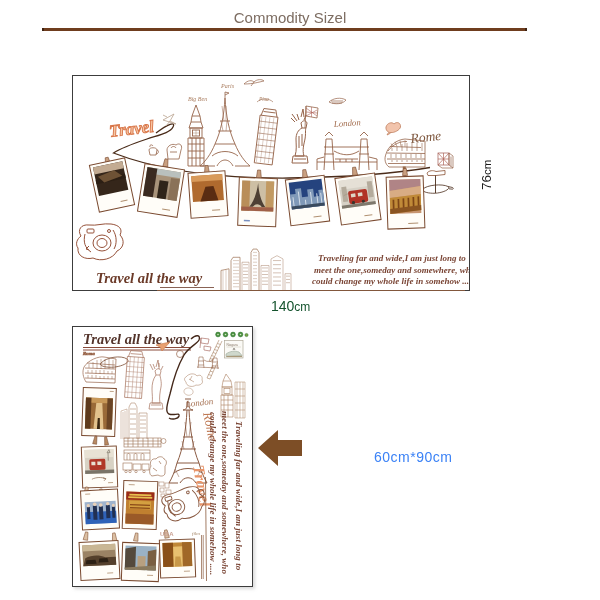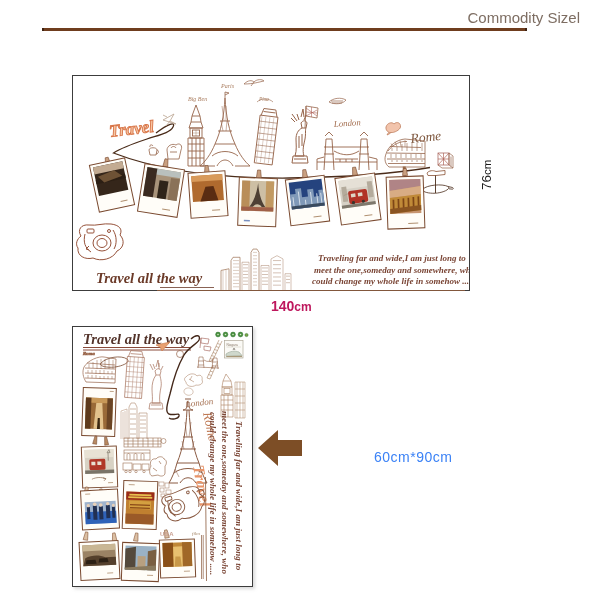--- a/index.html
+++ b/index.html
@@ -2,21 +2,21 @@
 <html><head>
 <meta charset="utf-8">
 <style>
   html,body{margin:0;padding:0;background:#ffffff;width:600px;height:600px;overflow:hidden;}
   body{font-family:"Liberation Sans", sans-serif;position:relative;}
   .abs{position:absolute;}
 </style>
 </head>
 <body>
 
-<div class="abs" style="left:0;top:9px;width:580px;text-align:right;font-size:15px;color:#7d6d62;letter-spacing:0px;">Commodity Sizel</div>
+<div class="abs" style="left:0;top:9px;width:580px;text-align:center;font-size:15px;color:#7d6d62;letter-spacing:0px;">Commodity Sizel</div>
 
 <div class="abs" style="left:42px;top:27.5px;width:481px;height:3px;background:#6f3d1e;border-left:2px solid #3f2312;border-right:2px solid #3f2312;"></div>
 
 <div class="abs" style="left:71.5px;top:74.5px;width:396px;height:214.5px;border:1px solid #3c3c3c;background:#ffffff;">
 <svg width="396" height="215" viewBox="0 0 396 215">
 
 <g fill="none" stroke="#e08a5e" stroke-width="1.1">
         <text x="37" y="61" transform="rotate(-7 37 61)" font-family="Liberation Serif, serif" font-style="italic" font-weight="bold" font-size="17" fill="#f7c6a3" stroke="#d8764a" stroke-width="0.9">Travel</text>
       </g>
 
@@ -218,21 +218,21 @@
 <path d="M84,214.5 L392,214.5" stroke="#8a5a3c" stroke-width="0.9" fill="none"></path>
 
 <g font-family="Liberation Serif, serif" font-style="italic" font-weight="bold" font-size="9.0" fill="#7a4535">
 <text x="245" y="185">Traveling far and wide,I am just long to</text>
 <text x="241" y="196.5">meet the one,someday and somewhere, who</text>
 <text x="239" y="208">could change my whole life in somehow .....</text>
 </g>
 </svg>
 </div>
 
-<div class="abs" style="left:271px;top:298px;font-size:14px;color:#be185d;font-weight:bold;">140<span style="font-size:12px;">cm</span></div>
+<div class="abs" style="left:271px;top:298px;font-size:14px;color:#14532d;">140<span style="font-size:12px;">cm</span></div>
 
 <div class="abs" style="left:471px;top:160px;width:30px;height:30px;">
     <div style="display:block;width:30px;height:14px;margin-top:8px;text-align:center;transform:rotate(-90deg);transform-origin:15px 7px;font-size:13.5px;color:#1a1a1a;white-space:nowrap;">76<span style="font-size:11.5px;">cm</span></div>
   </div>
 
 <div class="abs" style="left:72px;top:325.5px;width:179px;height:259px;border:1.5px solid #3c3c3c;background:#ffffff;box-shadow:2px 2px 3px rgba(150,150,150,0.35);">
 <svg width="179" height="259" viewBox="0 0 179 259">
 
 <text x="10" y="17" font-family="Liberation Serif, serif" font-style="italic" font-weight="bold" font-size="14.5" fill="#53332a">Travel all the way</text>
 

